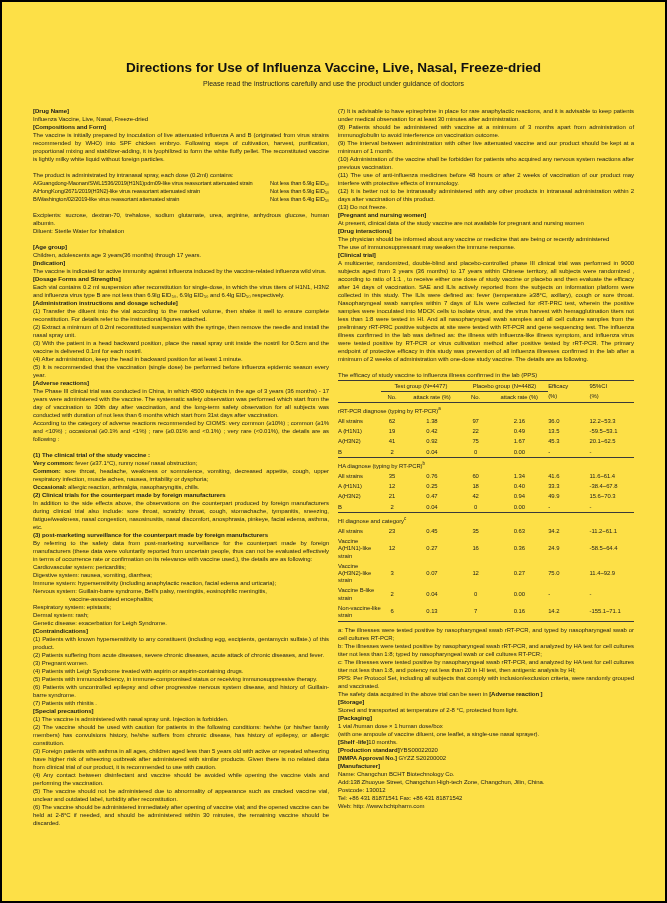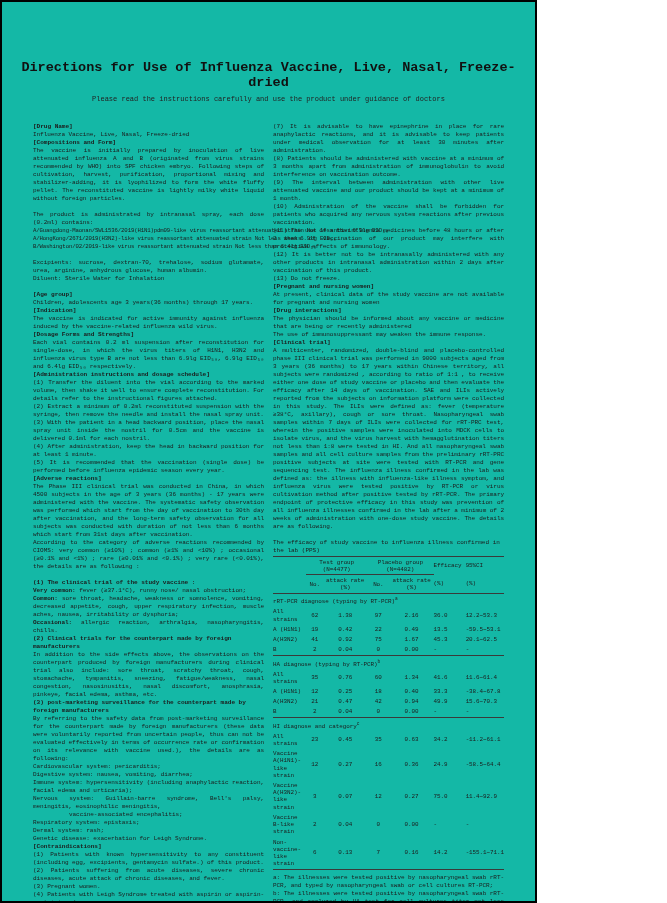--- a/index.html
+++ b/index.html
@@ -1,22 +1,22 @@
 <!DOCTYPE html>
 <html><head>
 <meta charset="utf-8">
 <style>
   html,body{margin:0;padding:0;background:#ffffff;}
   .page{
     box-sizing:border-box;
-    width:537px;height:903px;
+    width:667px;height:903px;
     border:2px solid #000;
-    background:#14b8a6;
+    background:#fde047;
     overflow:hidden;
-    font-family:Liberation Mono, monospace;
+    font-family:Liberation Sans, sans-serif;
     color:#1c1c1c;
   }
   .doc-title{
     margin:58px 18px 5px 18px;
     text-align:center;
     font-size:13.5px;
     font-weight:bold;
     color:#111;
   }
   .doc-subtitle{

